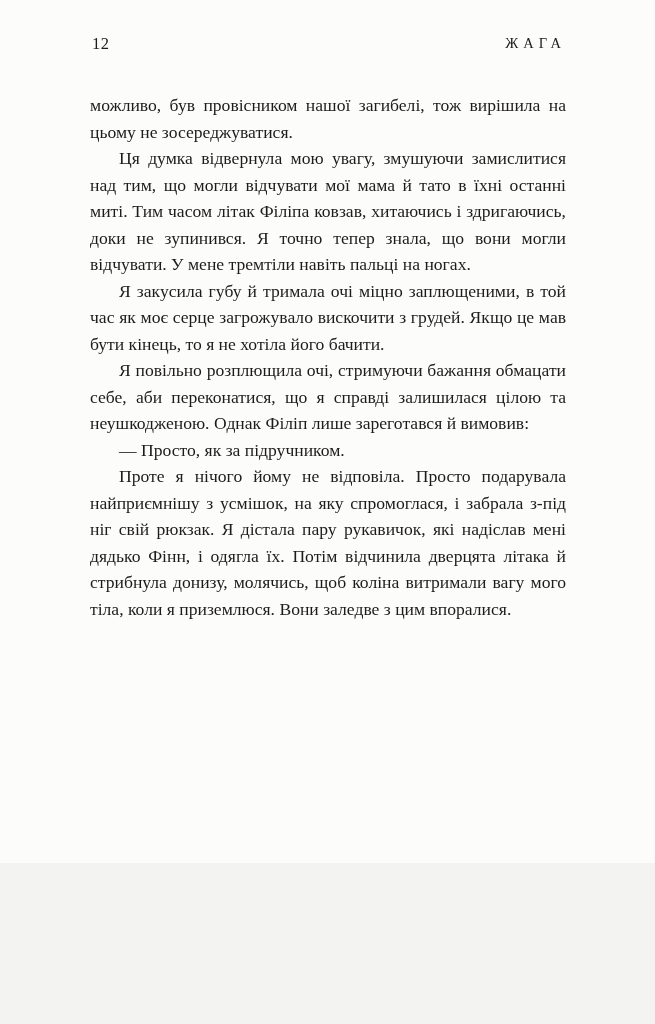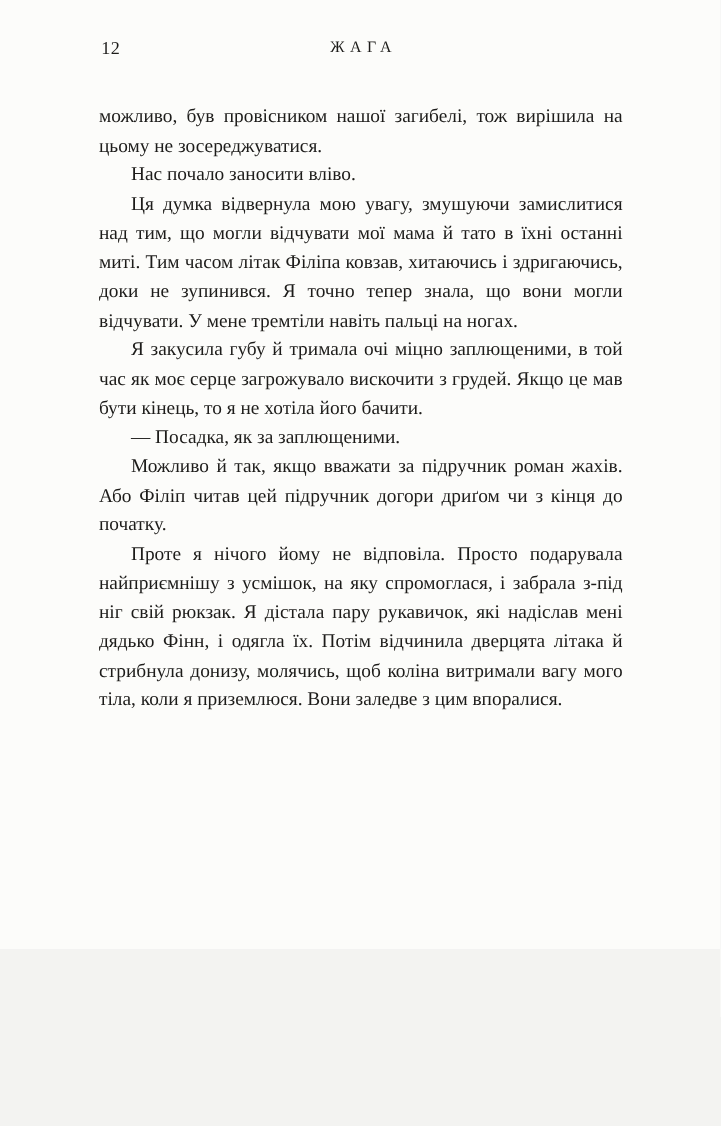--- a/index.html
+++ b/index.html
@@ -29,21 +29,21 @@
     left: 2px;
     top: 0;
     font-size: 16.5px;
     letter-spacing: 0.5px;
   }
   .running-title {
     position: absolute;
     left: 0;
     right: 0;
     top: 1px;
-    text-align: center;
+    text-align: right;
     font-size: 14.5px;
     letter-spacing: 5px;
     text-indent: 5px; 
   }
   .body-text {
     font-size: 17.6px;
     line-height: 26.5px;
     text-align: justify;
     hyphens: auto;
     -webkit-hyphens: auto;
@@ -62,21 +62,20 @@
 
 <div class="sheet">
 
   <div class="running-head">
     <span class="page-number">12</span>
     <span class="running-title">ЖАГА</span>
   </div>
 
   <div class="body-text">
     <p class="no-indent">можливо, був провісником нашої загибелі, тож вирішила на цьому не зосереджуватися.</p>
-    <p>Нас почало заносити вліво.</p>
     <p>Ця думка відвернула мою увагу, змушуючи замислитися над тим, що могли відчувати мої мама й тато в їхні останні миті. Тим часом літак Філіпа ковзав, хитаючись і здригаючись, доки не зупинився. Я точно тепер знала, що вони могли відчувати. У мене тремтіли навіть пальці на ногах.</p>
     <p>Я закусила губу й тримала очі міцно заплющеними, в той час як моє серце загрожувало вискочити з грудей. Якщо це мав бути кінець, то я не хотіла його бачити.</p>
-    <p>— Посадка, як за заплющеними.</p>
-    <p>Можливо й так, якщо вважати за підручник роман жахів. Або Філіп читав цей підручник догори дриґом чи з кінця до початку.</p>
+    <p>Я повільно розплющила очі, стримуючи бажання обмацати себе, аби переконатися, що я справді залишилася цілою та неушкодженою. Однак Філіп лише зареготався й вимовив:</p>
+    <p>— Просто, як за підручником.</p>
     <p>Проте я нічого йому не відповіла. Просто подарувала найприємнішу з усмішок, на яку спромоглася, і забрала з-під ніг свій рюкзак. Я дістала пару рукавичок, які надіслав мені дядько Фінн, і одягла їх. Потім відчинила дверцята літака й стрибнула донизу, молячись, щоб коліна витримали вагу мого тіла, коли я приземлюся. Вони заледве з цим впоралися.</p>
   </div>
 
 </div>
 
 </body></html>

